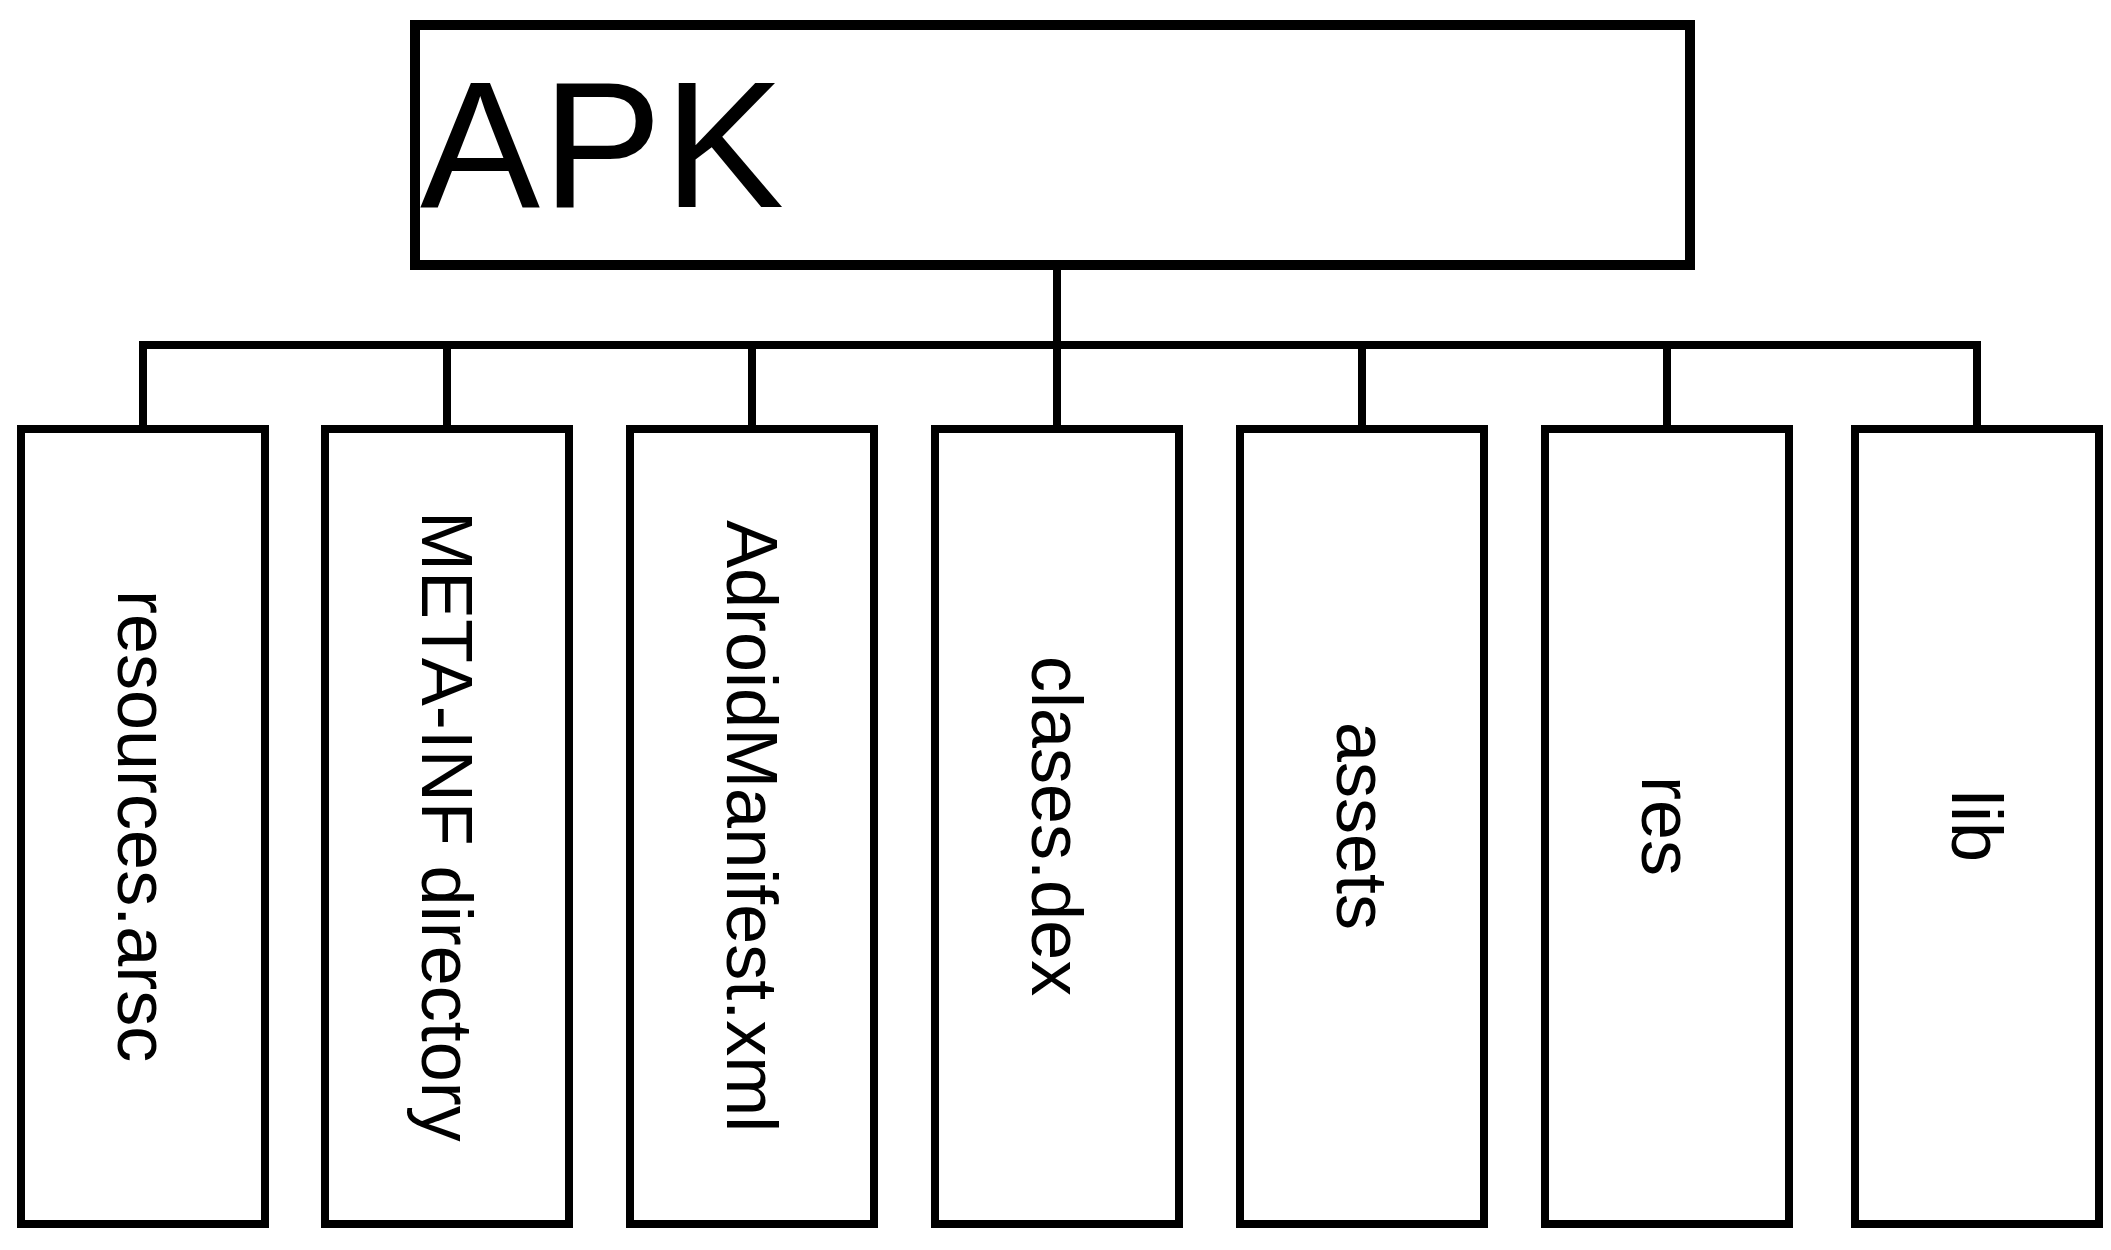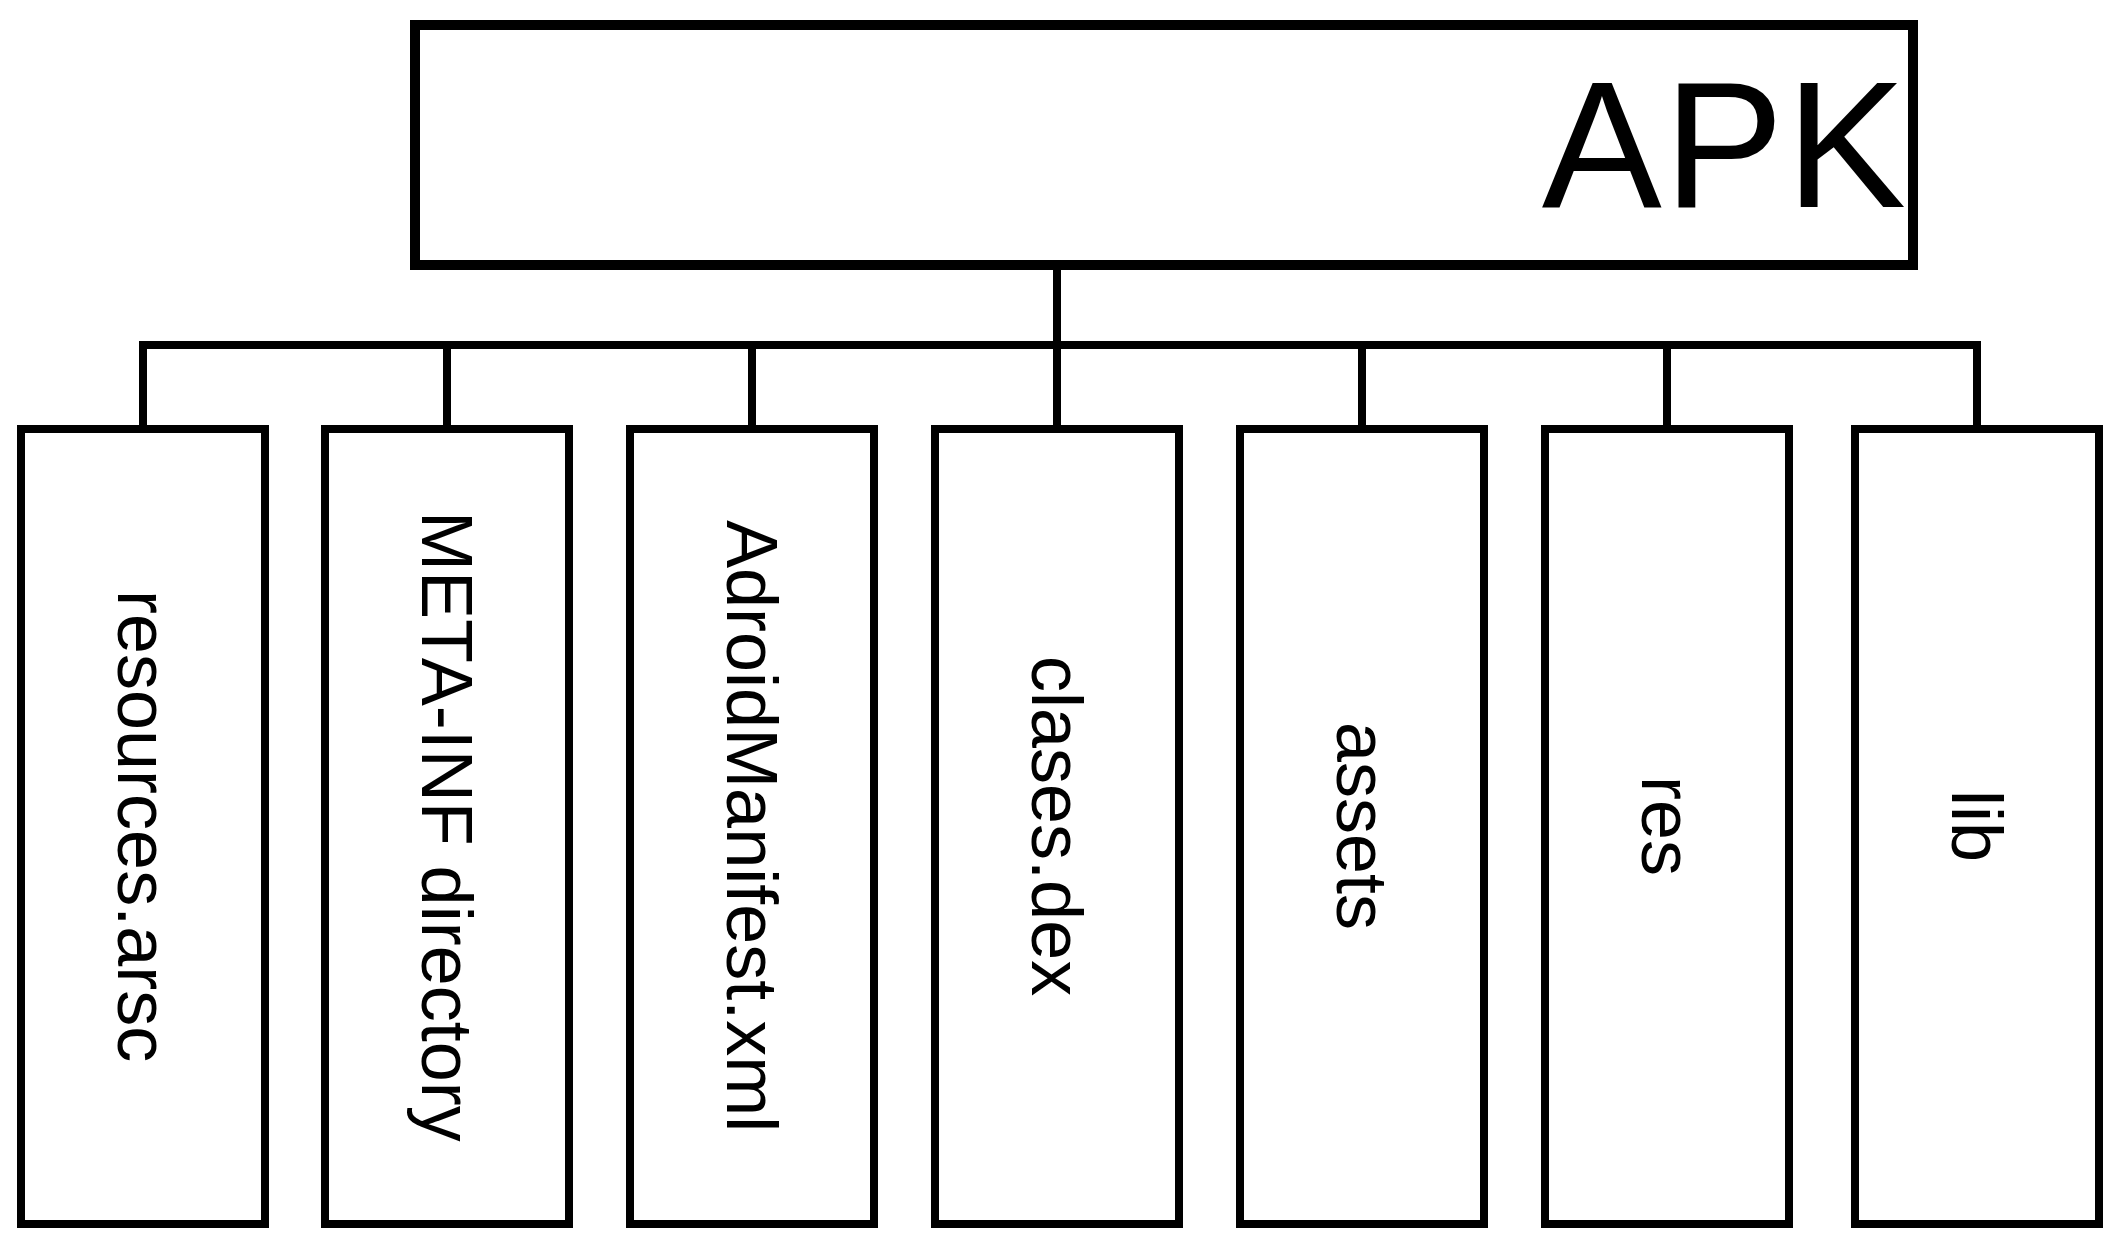--- a/index.html
+++ b/index.html
@@ -13,28 +13,28 @@
     width: 2111px;
     height: 1250px;
     background: #ffffff;
     overflow: hidden;
   }
   
   .root-box {
     position: absolute;
     left: 410px;
     top: 20px;
-    width: 1508px;
+    width: 1285px;
     height: 250px;
     border: 10px solid #000000;
     background: #ffffff;
     box-sizing: border-box;
     display: flex;
     align-items: center;
-    justify-content: flex-end;
+    justify-content: flex-start;
   }
   .root-label {
     font-size: 180px;
     line-height: 1;
     color: #000000;
     letter-spacing: 2px;
     white-space: nowrap;
   }
   
   .line {

